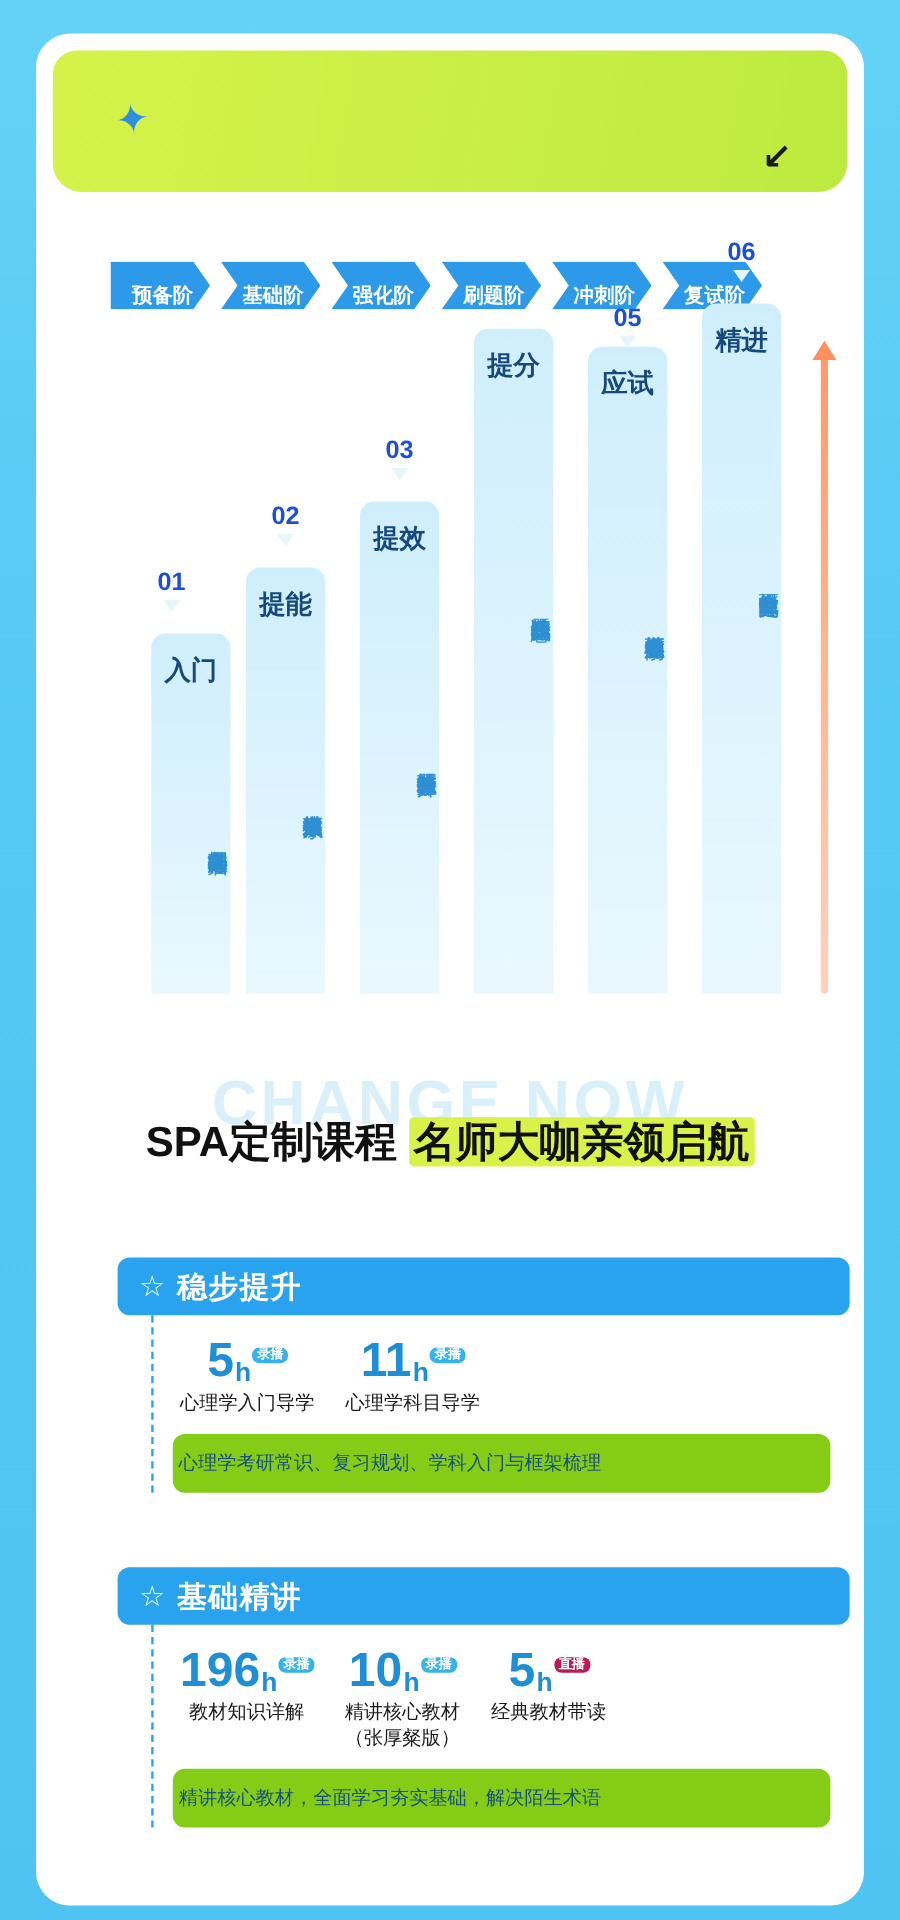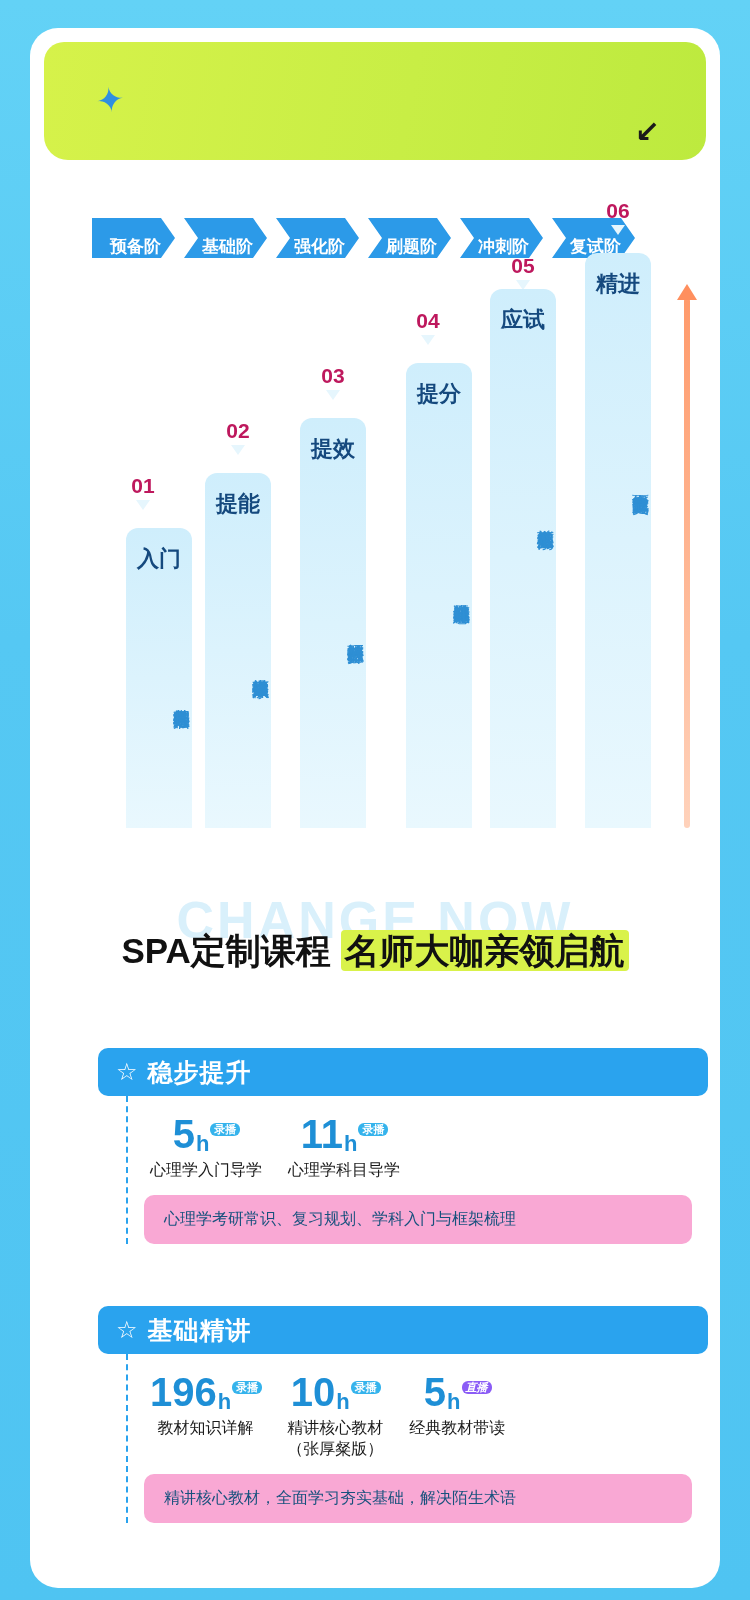--- a/index.html
+++ b/index.html
@@ -95,21 +95,21 @@
     display: flex; justify-content: center; gap: 2px;
     writing-mode: vertical-rl;
     text-orientation: upright;
     font-size: 17px; color: #2f8fd4; line-height: 1.35;
     height: 330px;
   }
   .bar-num {
     position: absolute;
     width: 66px;
     text-align: center;
-    font-size: 21px; font-weight: bold; color: #be185d;
+    font-size: 21px; font-weight: bold; color: #1d4ed8;
   }
   .bar-bubble {
     position: absolute;
     width: 0; height: 0;
     border-left: 7px solid transparent;
     border-right: 7px solid transparent;
     border-top: 10px solid #e6f6fd;
   }
   .up-arrow {
     position: absolute;
@@ -180,27 +180,27 @@
   .hour-h { font-size: 22px; font-weight: bold; margin-left: 1px; position: relative; top: 1px; }
   .tag {
     display: inline-block;
     font-size: 11px; color: #fff;
     background: #35b3ec;
     border-radius: 6px;
     padding: 1px 4px;
     position: relative;
     top: -18px; left: 1px;
   }
-  .tag.live { background: #8b5cf6; font-style: italic; }
+  .tag.live { background: #be185d; }
   .hour-label { font-size: 16px; color: #1a1a1a; margin-top: 6px; line-height: 1.3; }
   .mod-note {
     margin: 14px 16px 0 16px;
-    background: #f9a8d4;
+    background: #84cc16;
     border-radius: 10px;
-    padding: 14px 20px;
+    padding: 14px 5px;
     font-size: 16px; color: #17517d;
   }
 </style>
 </head>
 <body>
 
 <div class="page">
   <div class="card">
 
     <div class="banner">
@@ -245,21 +245,21 @@
       <div class="bar" style="left:210px; height:410px;">
         <div class="bar-title">提效</div>
         <div class="bar-desc" style="height:320px;">
           <span>精进解题技巧</span>
           <span>分数稳步攀升</span>
         </div>
       </div>
 
       <div class="bar-num" style="left:305px; bottom:495px;">04</div>
       <div class="bar-bubble" style="left:331px; bottom:483px;"></div>
-      <div class="bar" style="left:316px; height:465px;padding-left:20px;">
+      <div class="bar" style="left:305px; height:554px;padding-left:20px;">
         <div class="bar-title">提分</div>
         <div class="bar-desc" style="height:350px;">
           <span>真题实战精讲</span>
           <span>洞悉命题规律</span>
         </div>
       </div>
 
       <div class="bar-num" style="left:400px; bottom:550px;">05</div>
       <div class="bar-bubble" style="left:426px; bottom:538px;"></div>
       <div class="bar" style="left:400px; height:539px;">

